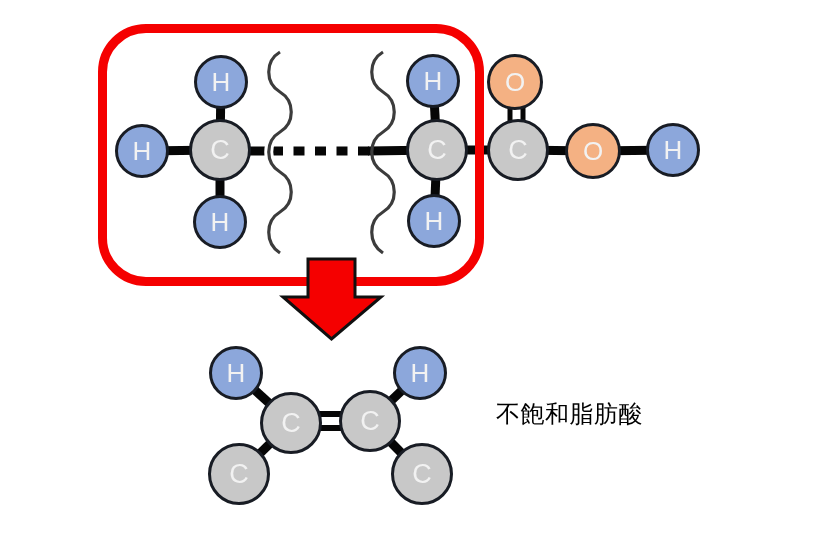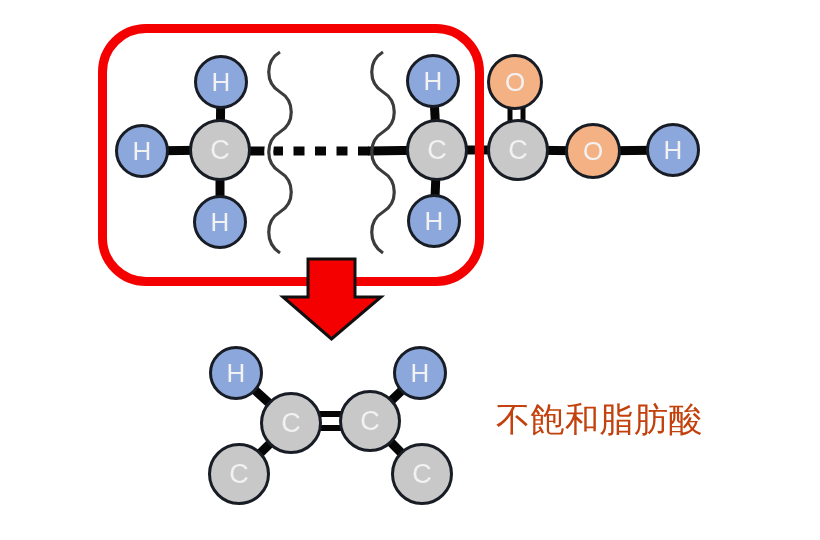--- a/index.html
+++ b/index.html
@@ -48,23 +48,23 @@
     z-index: 4;
     user-select: none;
   }
   .atom--h { width: 54px; height: 54px; background: var(--hydrogen-fill, #8ca7db); font-size: 26px; }
   .atom--c { width: 62px; height: 62px; background: var(--carbon-fill, #c8c8c8); font-size: 27px; }
   .atom--o { width: 56px; height: 56px; background: var(--oxygen-fill, #f4b183); font-size: 26px; }
   .diagram-label {
     position: absolute;
     left: 496px; top: 400px;
     font-family: "Liberation Serif", "DejaVu Serif", serif;
-    font-size: 34px;
+    font-size: 24px;
     line-height: 1.2;
-    color: #c2410c;
+    color: #000000;
     letter-spacing: 0.5px;
     white-space: nowrap;
     z-index: 5;
   }
 </style>
 </head>
 <body>
 
 <div class="canvas">
 

